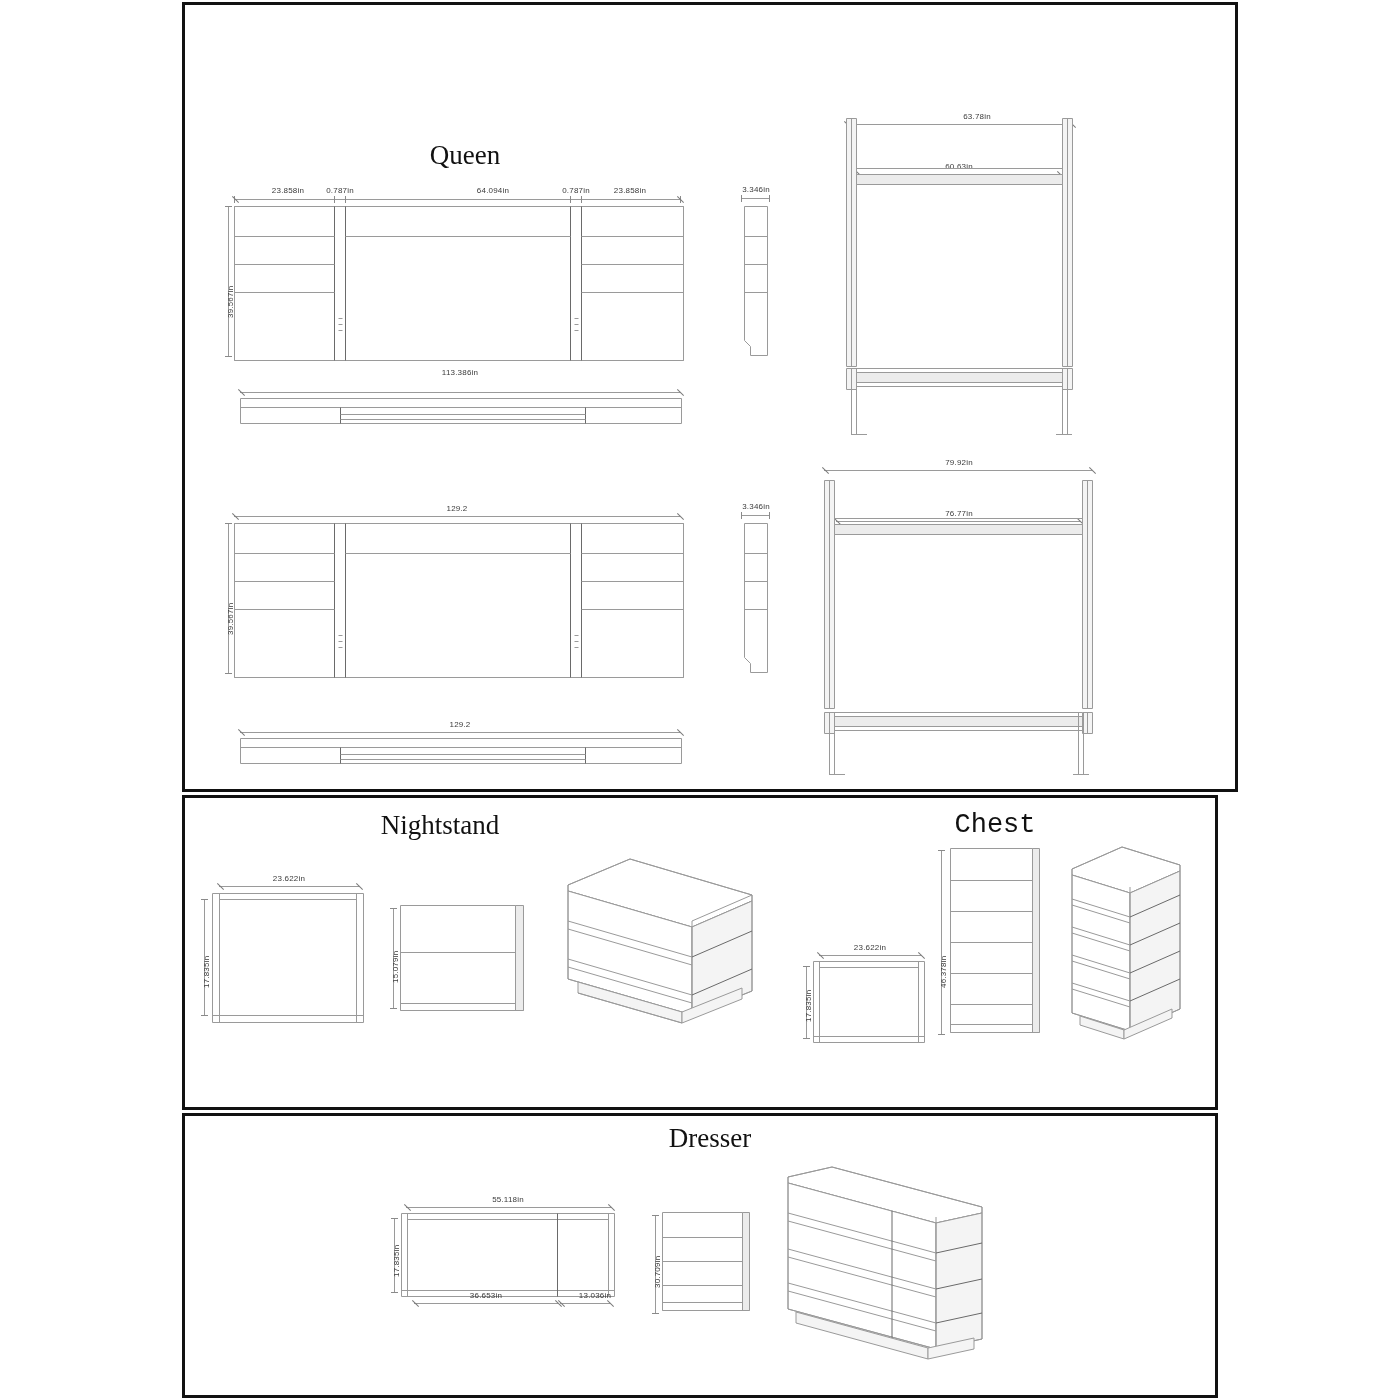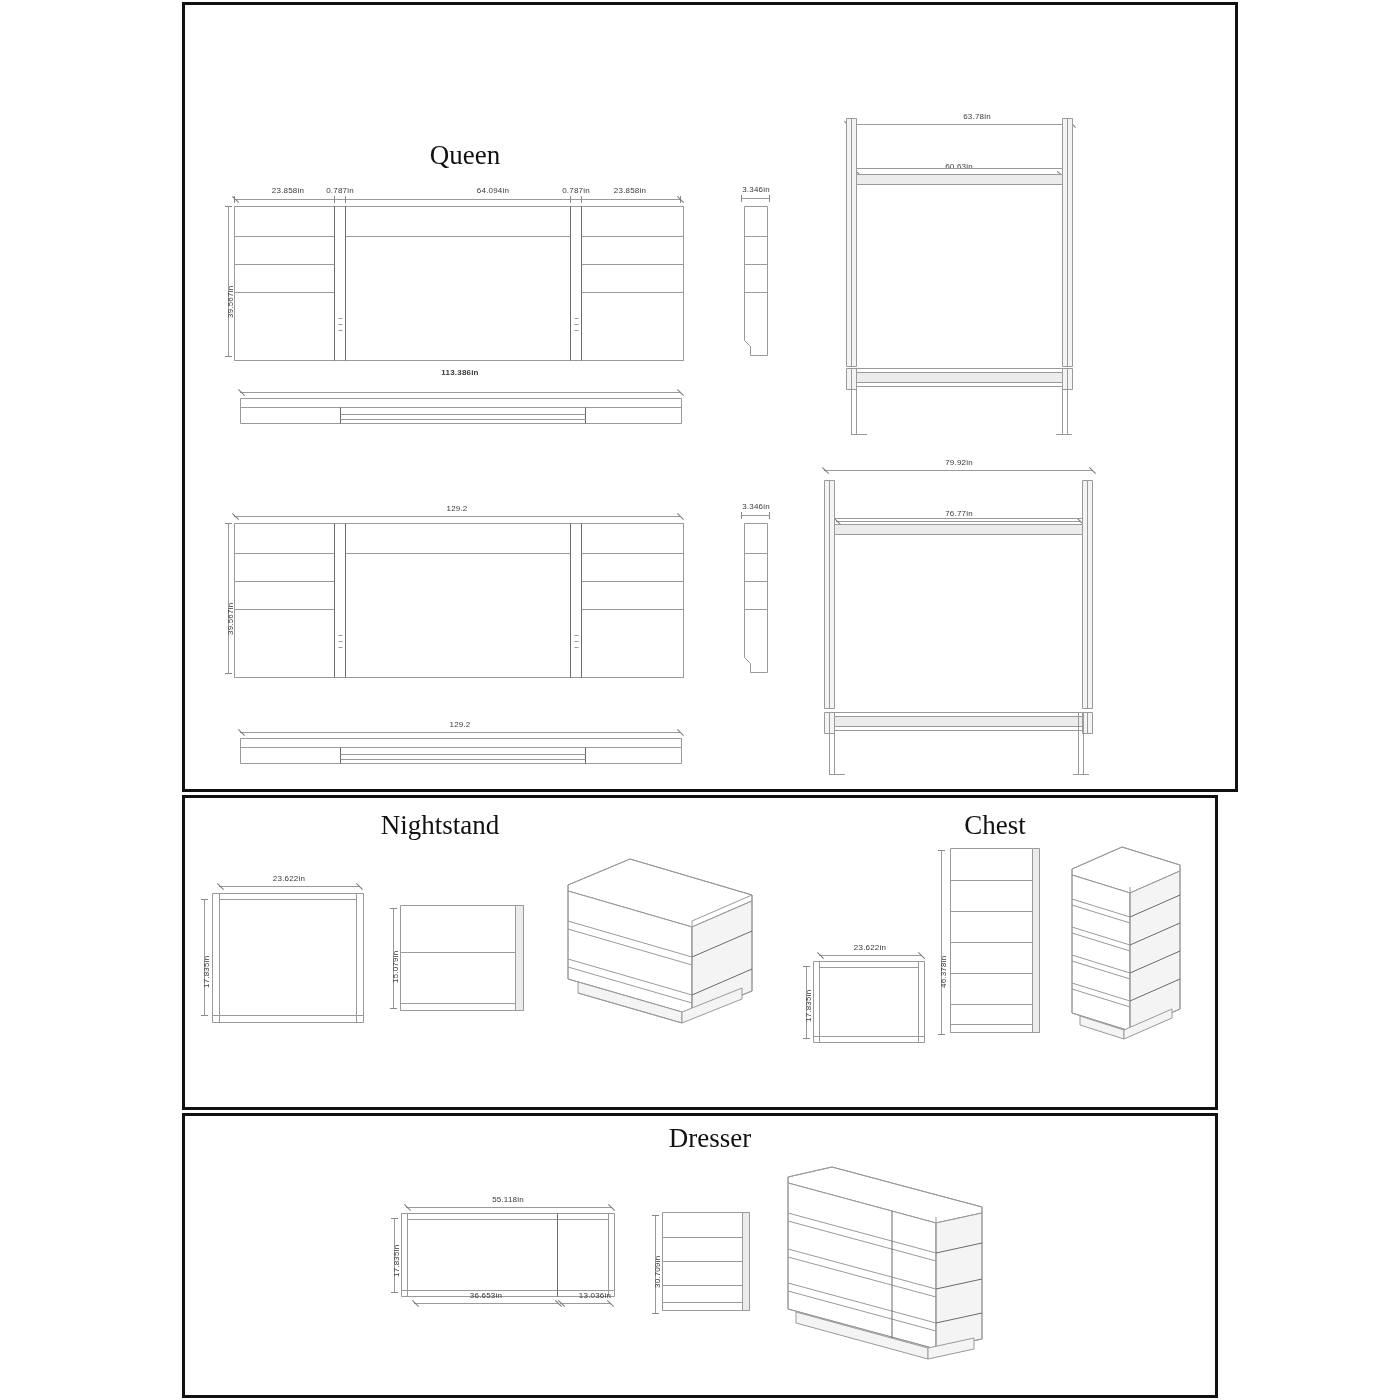--- a/index.html
+++ b/index.html
@@ -102,21 +102,21 @@
     <line x1="104.5" y1="118.5" x2="108.5" y2="118.5"></line>
     <line x1="104.5" y1="124.5" x2="108.5" y2="124.5"></line>
     <line x1="340.5" y1="112.5" x2="344.5" y2="112.5"></line>
     <line x1="340.5" y1="118.5" x2="344.5" y2="118.5"></line>
     <line x1="340.5" y1="124.5" x2="344.5" y2="124.5"></line>
   </svg>
 
   <div class="ln hl" style="left:240px;top:392px;width:440px;"></div>
   <div class="slash" style="left:237px;top:392px;"></div>
   <div class="slash" style="left:676px;top:392px;"></div>
-  <div class="dim c" style="left:460px;top:368px;font-weight:bold;">113.386in</div>
+  <div class="dim c" style="left:460px;top:368px;">113.386in</div>
 
   <svg class="sv" style="left:240px;top:398px;" width="442" height="26" viewBox="0 0 442 26">
     <rect class="fillw" x="0.5" y="0.5" width="441" height="25"></rect>
     <line x1="0.5" y1="9.5" x2="441.5" y2="9.5"></line>
     <line class="dk" x1="100.5" y1="9.5" x2="100.5" y2="25.5"></line>
     <line class="dk" x1="345.5" y1="9.5" x2="345.5" y2="25.5"></line>
     <line x1="100.5" y1="16.5" x2="345.5" y2="16.5"></line>
     <line x1="100.5" y1="21.5" x2="345.5" y2="21.5"></line>
   </svg>
 
@@ -269,21 +269,21 @@
   <div class="ln vl" style="left:829px;top:712px;height:62px;"></div>
   <div class="ln vl" style="left:834px;top:712px;height:62px;"></div>
   <div class="ln vl" style="left:1078px;top:712px;height:62px;"></div>
   <div class="ln vl" style="left:1083px;top:712px;height:62px;"></div>
   <div class="ln hl" style="left:829px;top:774px;width:16px;"></div>
   <div class="ln hl" style="left:1073px;top:774px;width:16px;"></div>
 
   <div class="frame" id="frame-ns-chest"></div>
 
   <div class="grp-title" style="left:330px;top:810px;width:220px;text-align:center;">Nightstand</div>
-  <div class="grp-title" style="left:900px;top:810px;width:190px;">Chest</div>
+  <div class="grp-title" style="left:900px;top:810px;width:190px;font-family:Liberation Mono, monospace;">Chest</div>
 
   <div class="ln hl" style="left:219px;top:886px;width:140px;"></div>
   <div class="slash" style="left:216px;top:886px;"></div>
   <div class="slash" style="left:355px;top:886px;"></div>
   <div class="dim c" style="left:289px;top:874px;">23.622in</div>
 
   <div class="ln vl" style="left:204px;top:899px;height:116px;"></div>
   <div class="tick" style="left:201px;top:899px;"></div>
   <div class="tick" style="left:201px;top:1015px;"></div>
   <div class="dim rot" style="left:202px;top:988px;">17.835in</div>

